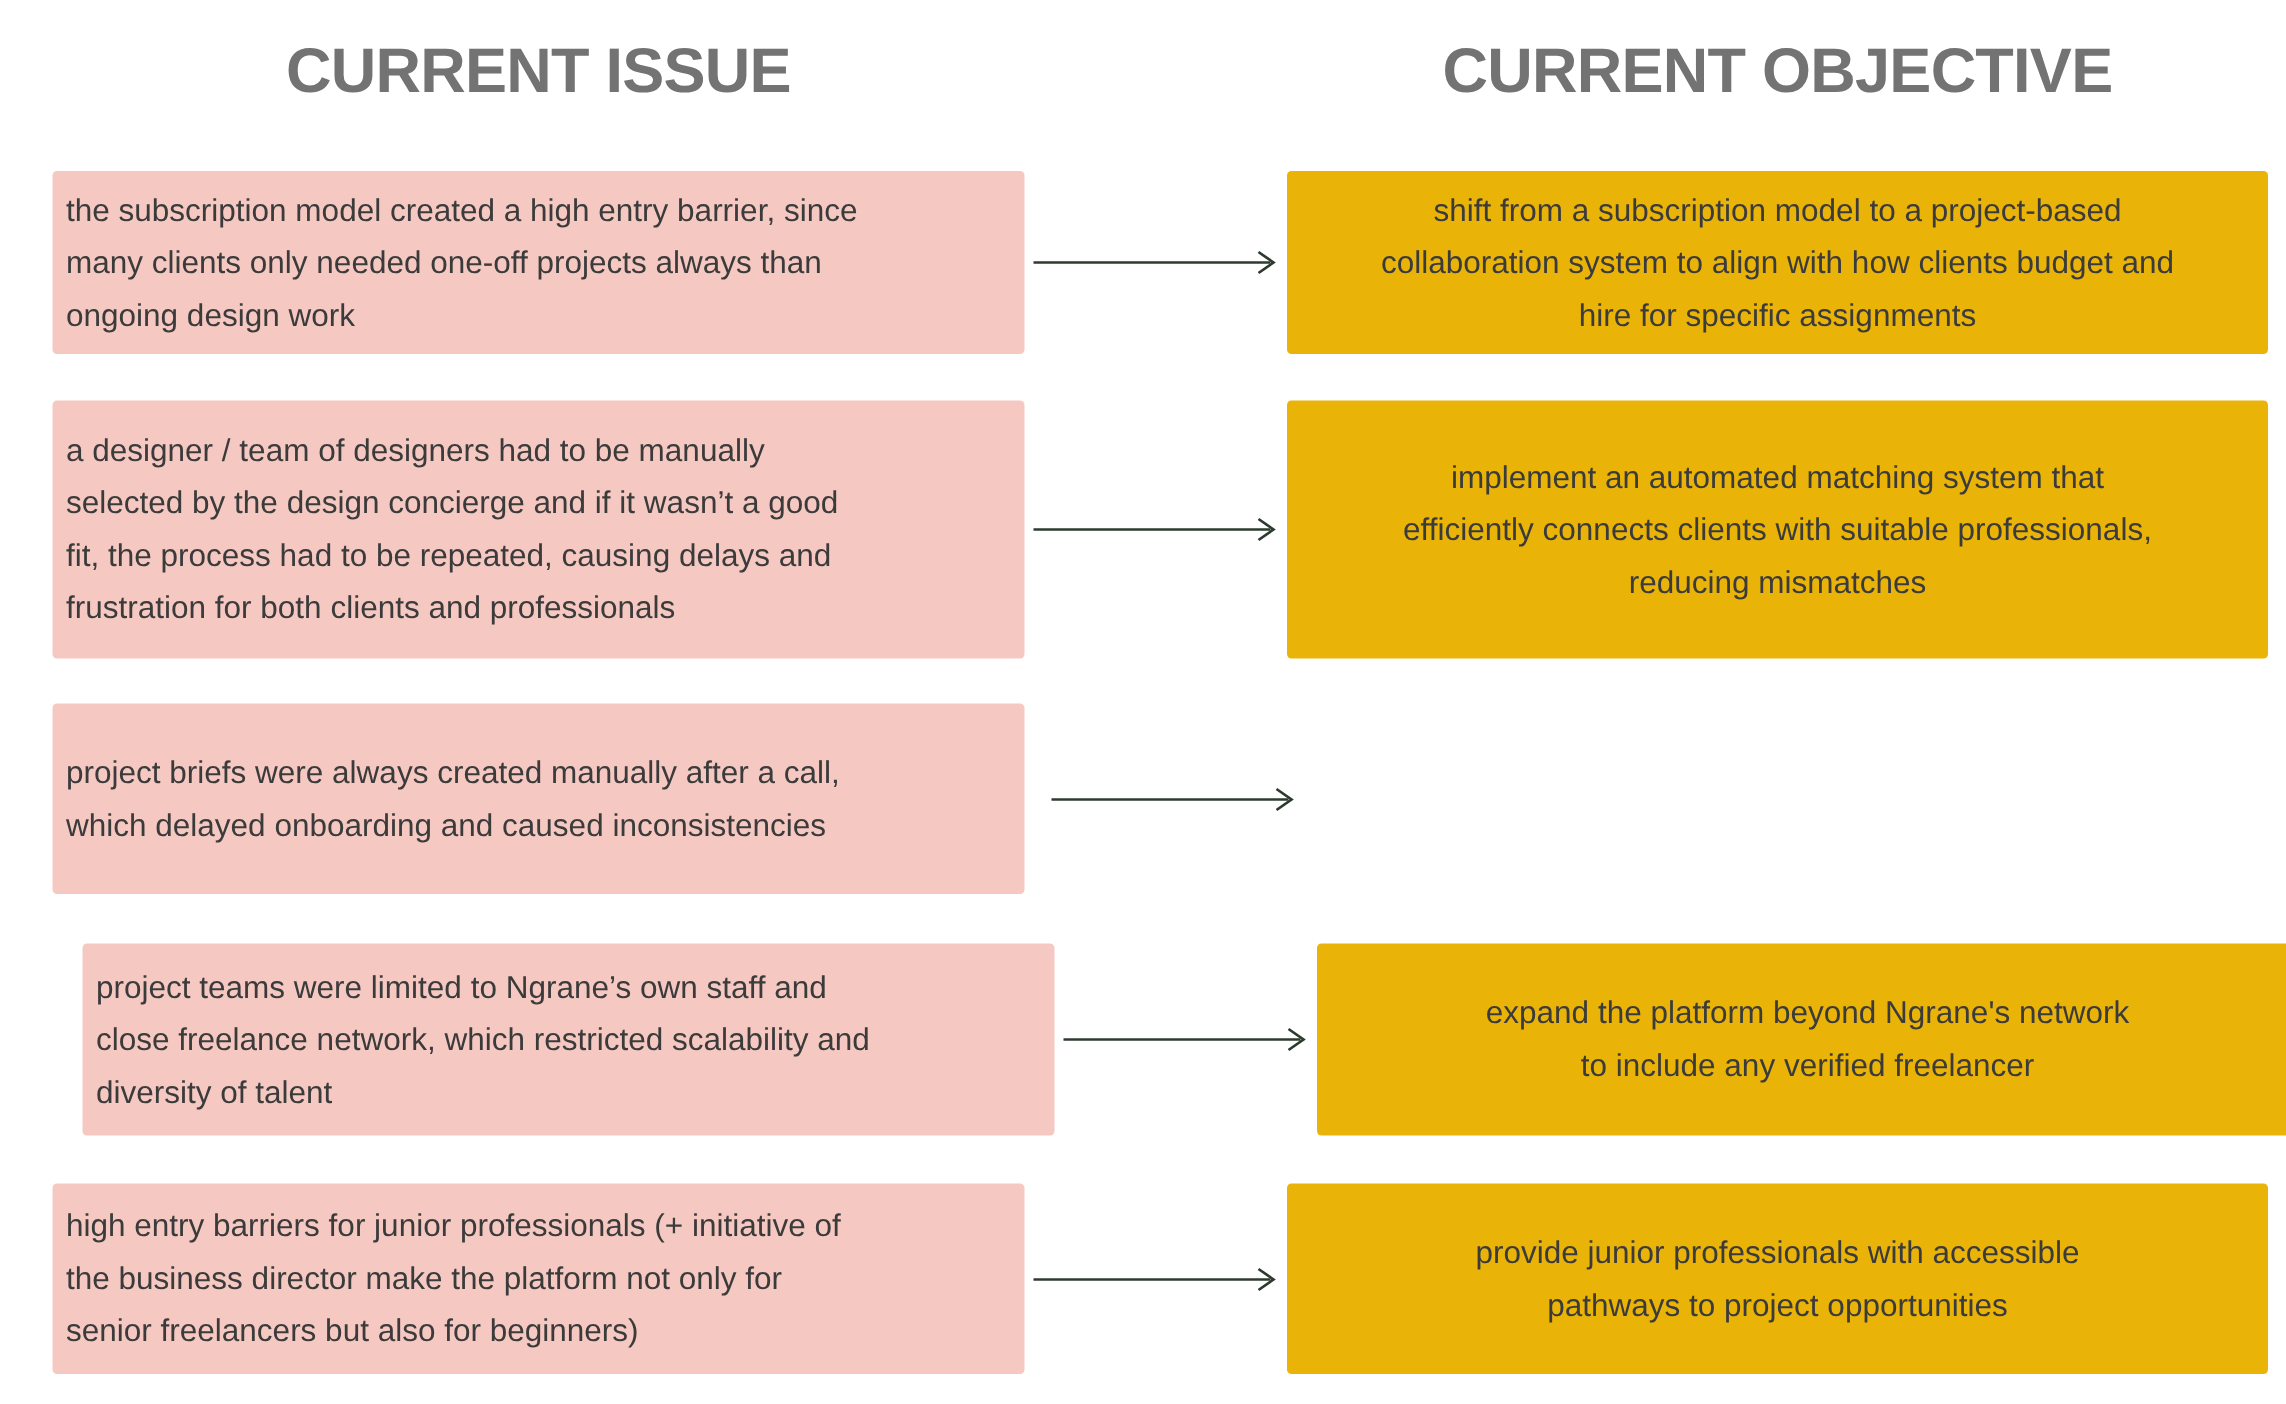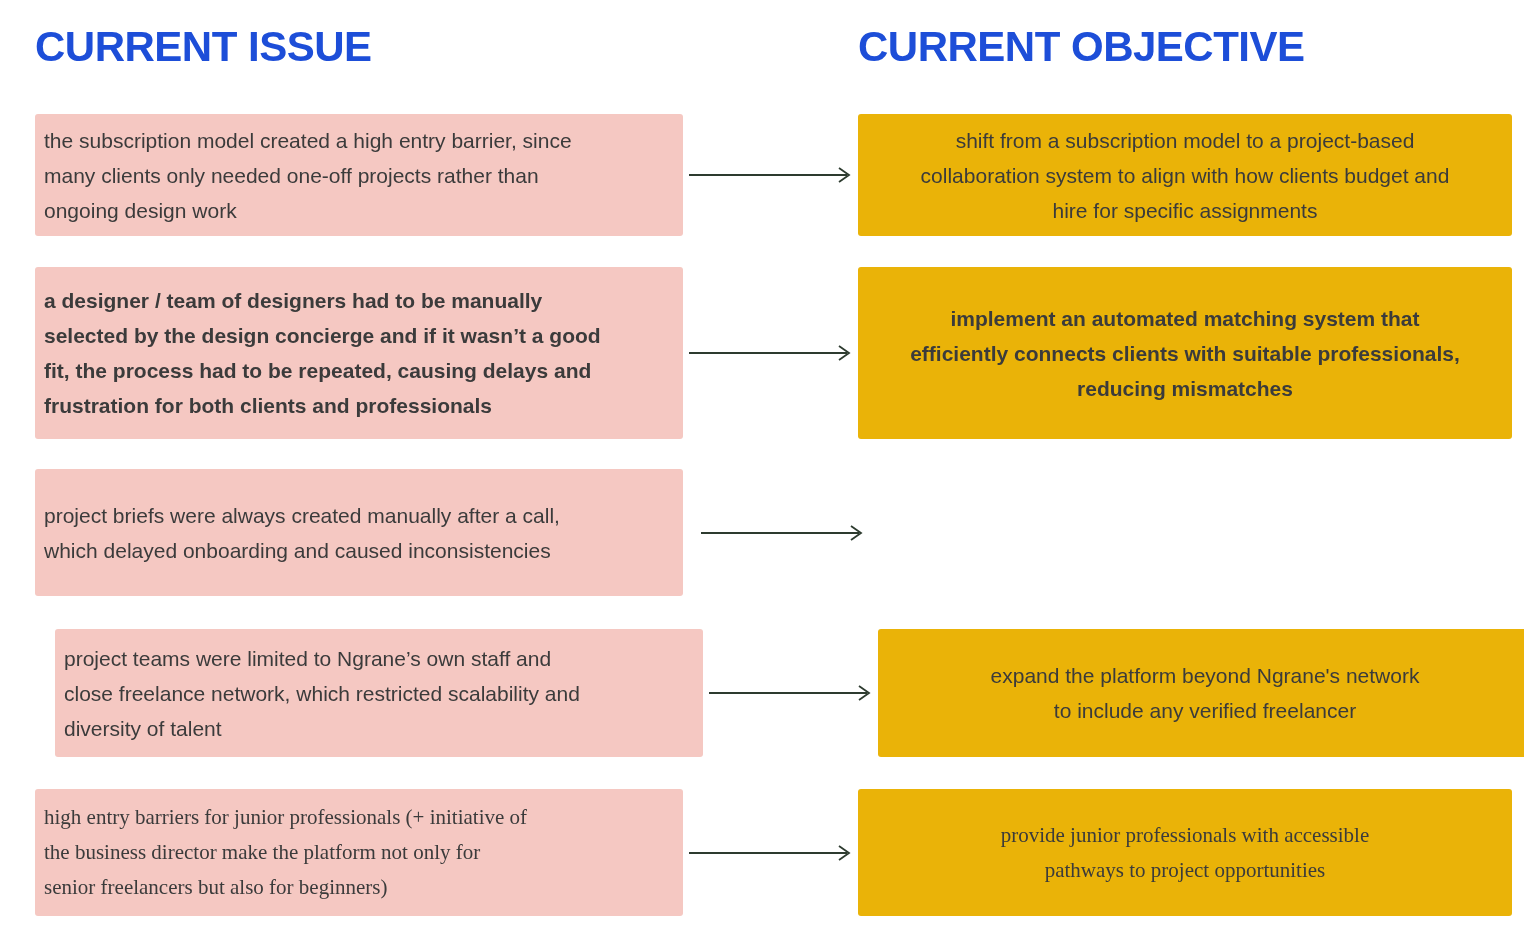--- a/index.html
+++ b/index.html
@@ -18,21 +18,22 @@
     grid-template-columns: 648px 175px 654px;
     align-items: stretch;
   }
   .header-row {
     margin-bottom: 42px;
   }
   .col-header {
     font-size: 42px;
     font-weight: 800;
     letter-spacing: -0.5px;
-    color: #1d4ed8;
+    color: #737373;
+    text-align: center;
     line-height: 50px;
     white-space: nowrap;
   }
   .box {
     display: flex;
     flex-direction: column;
     justify-content: center;
     border-radius: 3px;
     font-size: 21px;
     line-height: 35px;
@@ -51,39 +52,39 @@
     align-items: center;
     padding: 6px 14px;
   }
   .arrow-cell {
     align-self: center;
     display: flex;
     justify-content: center;
     align-items: center;
   }
   .r1 { min-height: 122px; margin-bottom: 31px; }
-  .r2 { min-height: 172px; margin-bottom: 30px; font-weight: bold; }
+  .r2 { min-height: 172px; margin-bottom: 30px; }
   .r3 { min-height: 127px; margin-bottom: 33px; gap: 12px; }
   .r4 { min-height: 128px; margin-bottom: 32px; padding-left: 20px; }
-  .r5 { min-height: 127px; margin-bottom: 0; font-family: Liberation Serif, serif; }
+  .r5 { min-height: 127px; margin-bottom: 0; }
 </style>
 </head>
 <body>
 
 <div class="canvas">
 
   <div class="grid-row header-row">
     <div class="col-header">CURRENT ISSUE</div>
     <div></div>
     <div class="col-header">CURRENT OBJECTIVE</div>
   </div>
 
   <div class="grid-row r1">
     <div class="box issue">the subscription model created a high entry barrier, since
-many clients only needed one-off projects rather than
+many clients only needed one-off projects always than
 ongoing design work</div>
     <div class="arrow-cell">
       <svg width="166" height="20" viewBox="0 0 166 20" aria-hidden="true">
         <line x1="1" y1="10" x2="159" y2="10" stroke="#2d3b2f" stroke-width="1.8"></line>
         <polyline points="151,3 161,10 151,17" fill="none" stroke="#2d3b2f" stroke-width="1.8"></polyline>
       </svg>
     </div>
     <div class="box objective">shift from a subscription model to a project-based
 collaboration system to align with how clients budget and
 hire for specific assignments</div>

